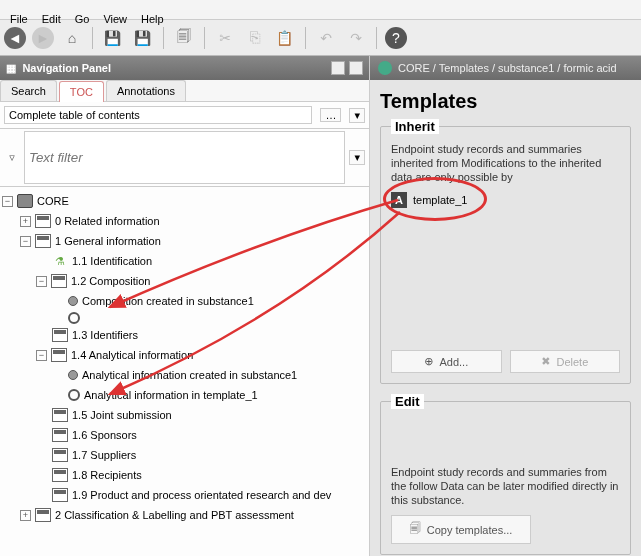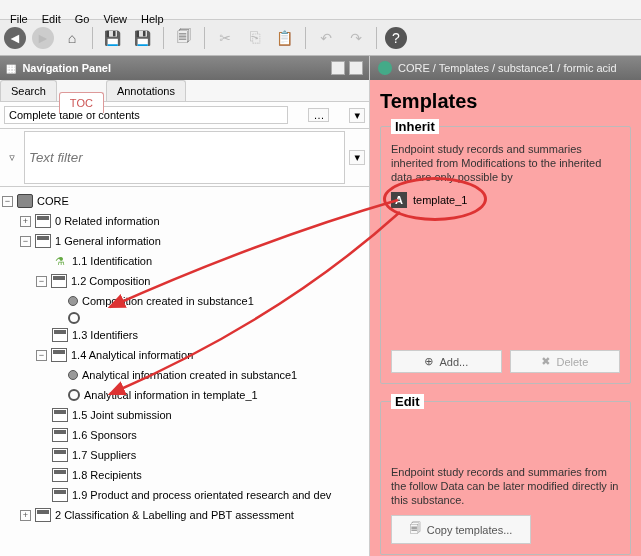--- a/index.html
+++ b/index.html
@@ -73,27 +73,27 @@
   }
   .tab {
     padding:4px 10px;
     border:1px solid #ccc;
     border-bottom:none;
     background:#eee;
     margin-right:2px;
     border-radius:3px 3px 0 0;
     cursor:pointer;
   }
-  .tab.active { background:#fff; color:#c55; border-color:#d99; position:relative; top:12px; }
+  .tab.active { background:#fff; color:#c55; border-color:#d99; position:relative; top:1px; }
   .toc-drop {
     display:flex;
     align-items:center;
     padding:4px;
     border-bottom:1px solid #ccc;
-    gap:20px;
+    gap:8px;
   }
   .toc-drop .label { flex:1; padding:2px 4px; border:1px solid #ccc; background:#fff; }
   .toc-drop .arrow, .toc-drop .more { border:1px solid #ccc; padding:0 4px; background:#fafafa; cursor:pointer; }
   .filter-row { display:flex; align-items:center; padding:2px 4px; gap:4px; border-bottom:1px solid #ccc; }
   .filter-row .funnel { width:16px; text-align:center; color:#555; }
   .filter-row input { flex:1; border:1px solid #ccc; padding:18px 4px; font-style:italic; color:#000000; }
   .filter-row .drop { border:1px solid #ccc; padding:0 4px; background:#fafafa; }
   .tree {
     flex:1;
     overflow:auto;
@@ -105,21 +105,21 @@
   .node { display:flex; align-items:center; gap:4px; padding:1px 0; }
   .expander { width:11px; height:11px; border:1px solid #888; font-size:9px; line-height:9px; text-align:center; color:#555; cursor:pointer; }
   .ico { width:16px; height:14px; display:inline-flex; align-items:center; justify-content:center; font-size:11px; }
   .ico.folder { background:#fff; border:1px solid #666; position:relative; }
   .ico.folder::after { content:''; position:absolute; top:1px; left:1px; right:1px; height:4px; background:#666; }
   .ico.core { background:#888; border:1px solid #444; border-radius:2px; }
   .ico.flask { color:#6a4; }
   .ico.dot { width:10px; height:10px; border:1px solid #555; border-radius:50%; background:#999; }
   .ico.ring { width:12px; height:12px; border:2px solid #555; border-radius:50%; }
   .ind { display:inline-block; }
-  .rightpanel { flex:1; display:flex; flex-direction:column; background:#fca5a5; }
+  .rightpanel { flex:1; display:flex; flex-direction:column; background:#e5e5e5; }
   .breadcrumb {
     background: linear-gradient(#888,#6b6b6b);
     color:#eee;
     padding:4px 8px;
     display:flex;
     align-items:center;
     gap:6px;
     height:24px;
   }
   .breadcrumb .globe { width:14px; height:14px; border-radius:50%; background:#4a8; display:inline-block; }

